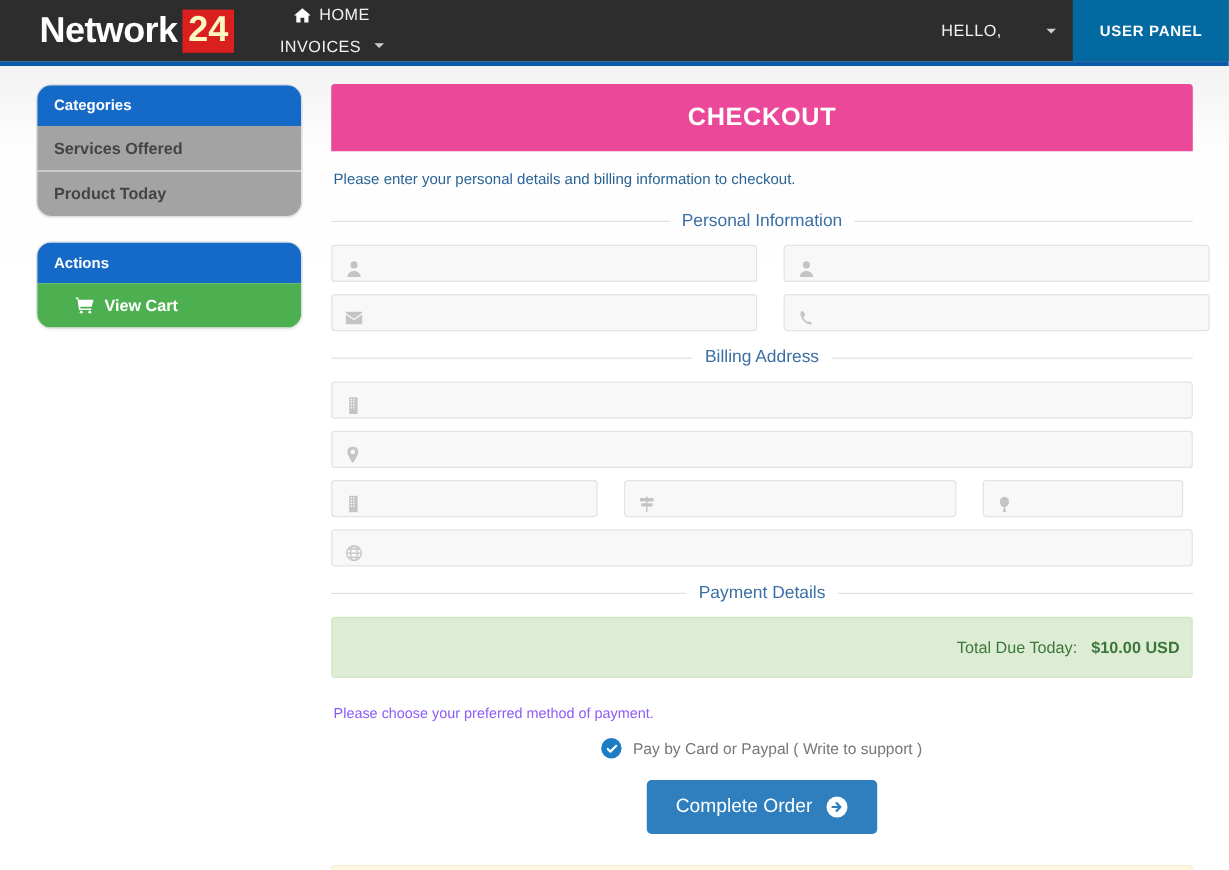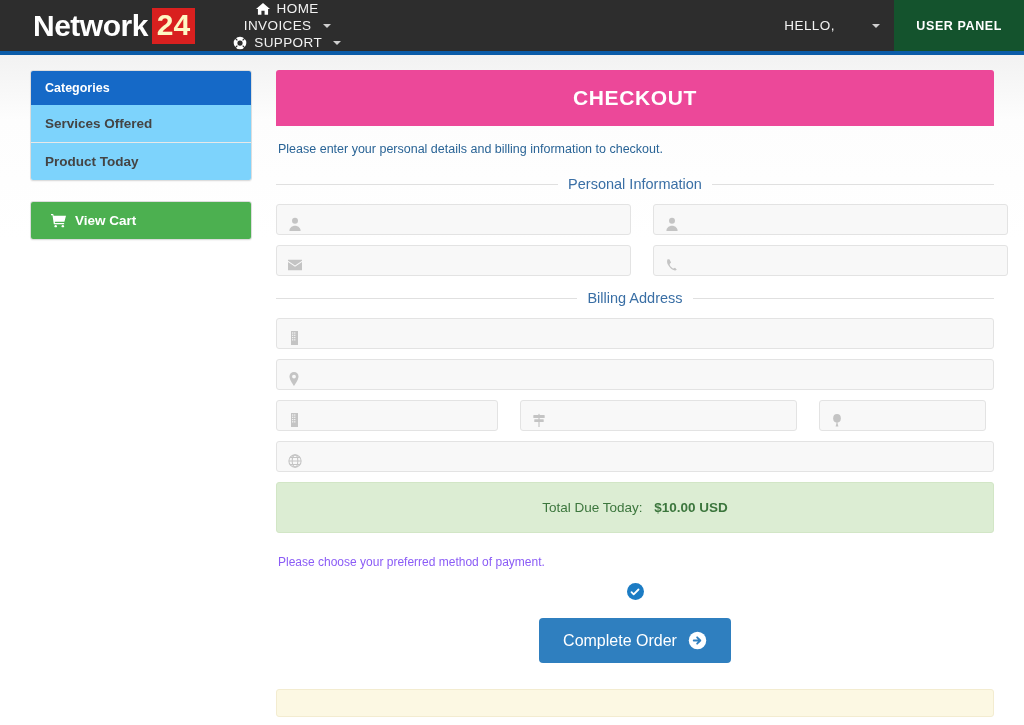--- a/index.html
+++ b/index.html
@@ -86,21 +86,21 @@
     align-items: center;
     color: #f2f2f2;
     font-size: 13.5px;
     letter-spacing: 0.4px;
     padding: 0 14px 0 18px;
     cursor: pointer;
     min-width: 128px;
   }
   .nav-hello .caret { margin-left: auto; }
   .user-panel-btn {
-    background: #14532d;
+    background: #0369a1;
     color: #ffffff;
     font-size: 12.5px;
     font-weight: bold;
     letter-spacing: 0.6px;
     display: flex;
     align-items: center;
     justify-content: center;
     padding: 0 22px;
     cursor: pointer;
     border: none;
@@ -115,53 +115,53 @@
     padding: 15px 30px 0 30px;
     gap: 24px;
   }
   .sidebar { width: 222px; flex: 0 0 222px; }
   .content { flex: 1 1 auto; min-width: 0; }
 
   
   .panel {
     background: #ffffff;
     border: 1px solid #dddddd;
-    border-radius: 3px;
+    border-radius: 13px;
     margin-bottom: 20px;
     overflow: hidden;
     box-shadow: 0 1px 1px rgba(0,0,0,0.04);
   }
   .panel-head {
     background: #1569c7;
     color: #ffffff;
     font-size: 12.5px;
     font-weight: bold;
     padding: 10px 14px;
   }
-  .panel-list { background: #7dd3fc; }
+  .panel-list { background: #a3a3a3; }
   .panel-list-item {
     display: block;
     padding: 11px 14px;
     font-size: 13.5px;
     font-weight: bold;
     color: #444444;
     border-top: 1px solid #e8e8e8;
     cursor: pointer;
     text-decoration: none;
   }
   .panel-list-item:first-child { border-top: none; }
   .panel-action {
     display: flex;
     align-items: center;
     gap: 9px;
     background: #4cb050;
     color: #ffffff;
     font-size: 13.5px;
     font-weight: bold;
-    padding: 11px 20px;
+    padding: 11px 32px;
     cursor: pointer;
     text-decoration: none;
   }
 
   
   .checkout-banner {
     background: #ec4899;
     color: #ffffff;
     text-align: center;
     font-size: 21px;
@@ -232,21 +232,21 @@
   .w-half { flex: 0 0 355px; }
   .w-city { flex: 0 0 222px; }
   .w-state { flex: 0 0 277px; }
   .w-zip { flex: 0 0 167px; }
 
   
   .total-box {
     background: #dcedd3;
     border: 1px solid #d2e6c6;
     border-radius: 3px;
-    text-align: center;
+    text-align: right;
     padding: 17px 10px;
     color: #3c763d;
     font-size: 13.5px;
     margin-top: 8px;
   }
   .total-amount { font-weight: bold; margin-left: 8px; }
   .pay-prompt {
     color: #8b5cf6;
     font-size: 12px;
     margin: 22px 0 14px 2px;
@@ -320,31 +320,20 @@
         </svg>
       </span>
       <span>HOME</span>
     </a>
 
     <a class="nav-item" href="#">
       <span>INVOICES</span>
       <span class="caret"></span>
     </a>
 
-    <a class="nav-item" href="#">
-      <span>
-        <svg class="icon-svg" width="14" height="14" viewBox="0 0 16 16">
-          <circle cx="8" cy="8" r="7.2" fill="#ffffff"></circle>
-          <circle cx="8" cy="8" r="3" fill="#2d2d2d"></circle>
-          <path d="M2.4 2.4l2.6 2.6M11 11l2.6 2.6M13.6 2.4L11 5M5 11l-2.6 2.6" stroke="#2d2d2d" stroke-width="1.5" fill="none"></path>
-        </svg>
-      </span>
-      <span>SUPPORT</span>
-      <span class="caret"></span>
-    </a>
   </div>
 
   <div class="nav-right">
     <div class="nav-hello">
       <span>HELLO,</span>
       <span class="caret"></span>
     </div>
     <button class="user-panel-btn">USER PANEL</button>
   </div>
 </div>
@@ -356,20 +345,21 @@
 
     <div class="panel">
       <div class="panel-head">Categories</div>
       <div class="panel-list">
         <a class="panel-list-item" href="#">Services Offered</a>
         <a class="panel-list-item" href="#">Product Today</a>
       </div>
     </div>
 
     <div class="panel">
+      <div class="panel-head">Actions</div>
       <a class="panel-action" href="#">
         <span>
           <svg class="icon-svg" width="15" height="15" viewBox="0 0 16 16" fill="#ffffff">
             <path d="M0 1h2.3l.5 2H16l-1.7 6.2H4.4L4 10.7h10v1.3H3L1.6 2.3H0V1z"></path>
             <circle cx="5" cy="14" r="1.3"></circle>
             <circle cx="12.6" cy="14" r="1.3"></circle>
           </svg>
         </span>
         <span>View Cart</span>
       </a>
@@ -510,34 +500,40 @@
           <svg class="icon-svg" width="14" height="14" viewBox="0 0 16 16" fill="none" stroke="#9a9a9a" stroke-width="1.2">
             <circle cx="8" cy="8" r="7"></circle>
             <ellipse cx="8" cy="8" rx="3.2" ry="7"></ellipse>
             <path d="M1.2 8h13.6M2.4 4h11.2M2.4 12h11.2"></path>
           </svg>
         </span>
         <input type="text" placeholder="" style="">
       </div>
     </div>
 
+    <div class="legend-row">
+      <div class="rule"></div>
+      <div class="legend-text">Payment Details</div>
+      <div class="rule"></div>
+    </div>
 
     <div class="total-box">
       <span>Total Due Today:</span>
       <span class="total-amount">$10.00 USD</span>
     </div>
 
     <div class="pay-prompt">Please choose your preferred method of payment.</div>
 
     <div class="pay-option">
       <span class="radio-check">
         <svg class="icon-svg" width="10" height="10" viewBox="0 0 12 12" fill="none" stroke="#ffffff" stroke-width="2.2" stroke-linecap="round" stroke-linejoin="round">
           <path d="M1.8 6.2l2.6 2.6L10.2 3"></path>
         </svg>
       </span>
+      <span>Pay by Card or Paypal ( Write to support )</span>
     </div>
 
     <div class="btn-row">
       <button class="btn-complete">
         <span>Complete Order</span>
         <span>
           <svg class="icon-svg" width="19" height="19" viewBox="0 0 20 20">
             <circle cx="10" cy="10" r="9.2" fill="#ffffff"></circle>
             <path d="M6 10h7M9.6 6.6L13 10l-3.4 3.4" stroke="#2f7fbf" stroke-width="1.9" fill="none" stroke-linecap="round" stroke-linejoin="round"></path>
           </svg>

